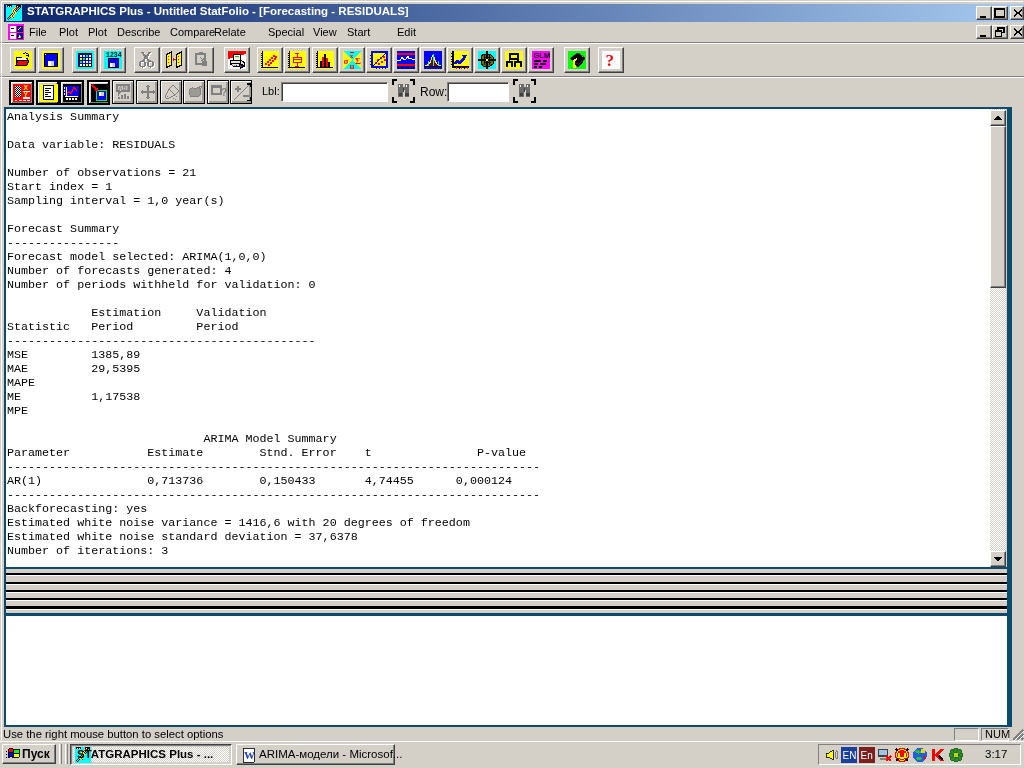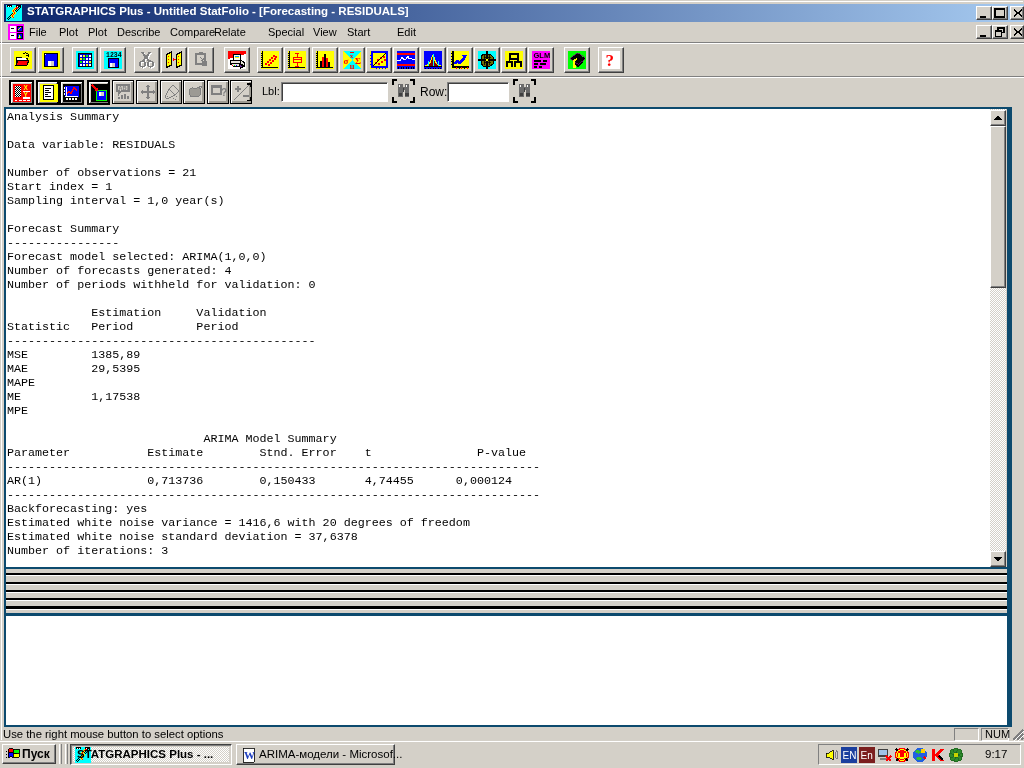--- a/index.html
+++ b/index.html
@@ -735,21 +735,21 @@
     <div class="a" style="left:4px;top:2px;width:16px;height:16px">
           <svg width="16" height="16" viewBox="0 0 16 16" shape-rendering="crispEdges">
             <rect x="2" y="1" width="11" height="14" fill="#ffffff"></rect>
             <path d="M2 1 L13 1 L13 15 L2 15 Z" fill="none" stroke="#000000" stroke-width="0.8"></path>
             <text x="3" y="12" font-family="Liberation Serif" font-size="11" font-weight="bold" fill="#2040c0">W</text>
           </svg>
         </div>
     <span style="position:absolute;left:22px;top:3px;font-size:11.5px;white-space:nowrap">ARIMA-модели - Microsof...</span>
   </div>
   <div class="a sunkpane" style="left:818px;top:3px;width:203px;height:21px;background:#d4d0c8">
-    <span style="position:absolute;left:166px;top:3px;font-size:11.5px">9:17</span>
+    <span style="position:absolute;left:166px;top:3px;font-size:11.5px">3:17</span>
 <div class="a" style="left:5px;top:2px;width:16px;height:16px">
           <svg width="16" height="16" viewBox="0 0 16 16" shape-rendering="crispEdges">
             <path d="M2 6 L5 6 L9 3 L9 13 L5 10 L2 10 Z" fill="#ffff00" stroke="#000000" stroke-width="0.8"></path>
             <path d="M11 5 Q13 8 11 11" fill="none" stroke="#808080" stroke-width="1"></path>
             <path d="M12.5 3.5 Q15.5 8 12.5 12.5" fill="none" stroke="#808080" stroke-width="1"></path>
           </svg>
         </div>
 <div class="a" style="left:22px;top:2px;width:16px;height:16px">
           <svg width="16" height="16" viewBox="0 0 16 16" shape-rendering="crispEdges">
             <rect x="0" y="0" width="16" height="16" fill="#1b3f9e"></rect>

